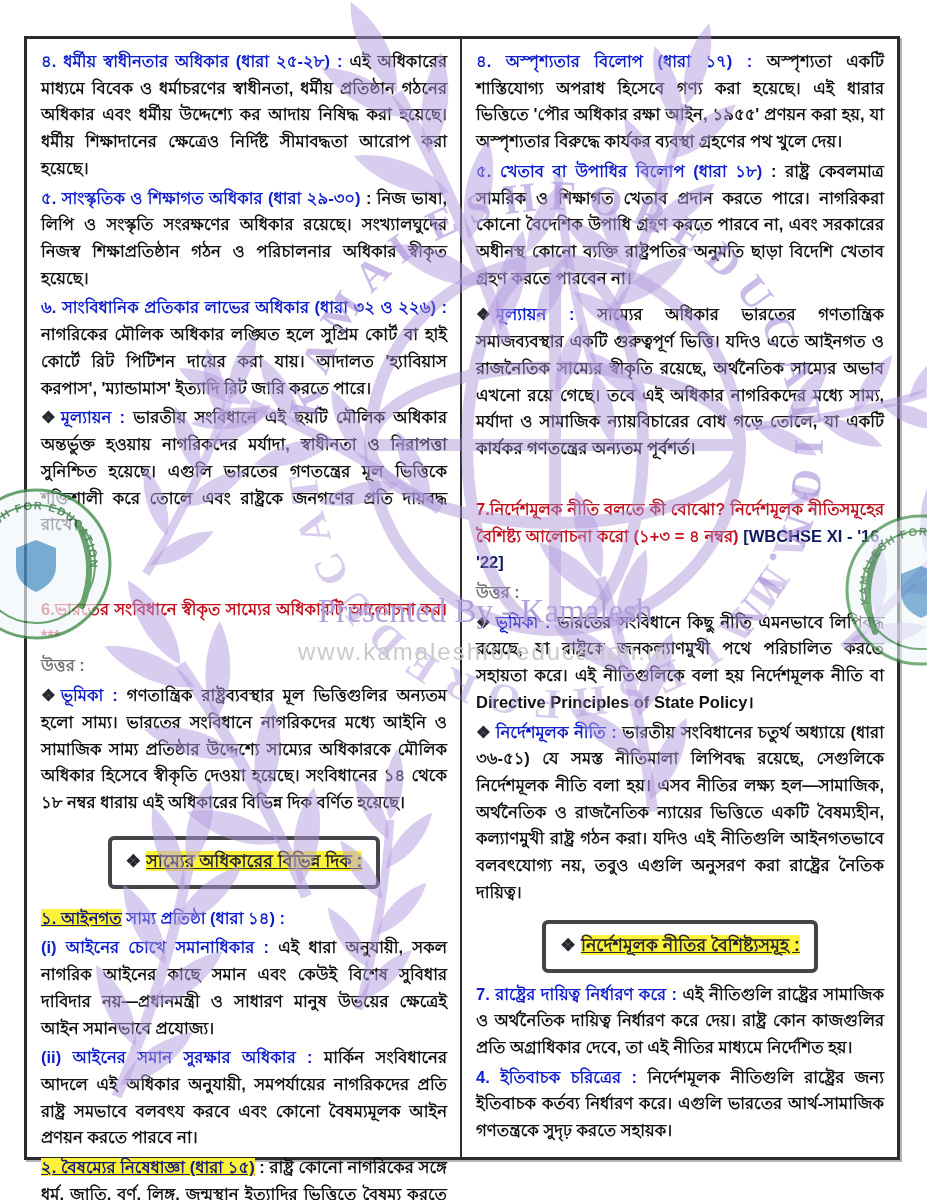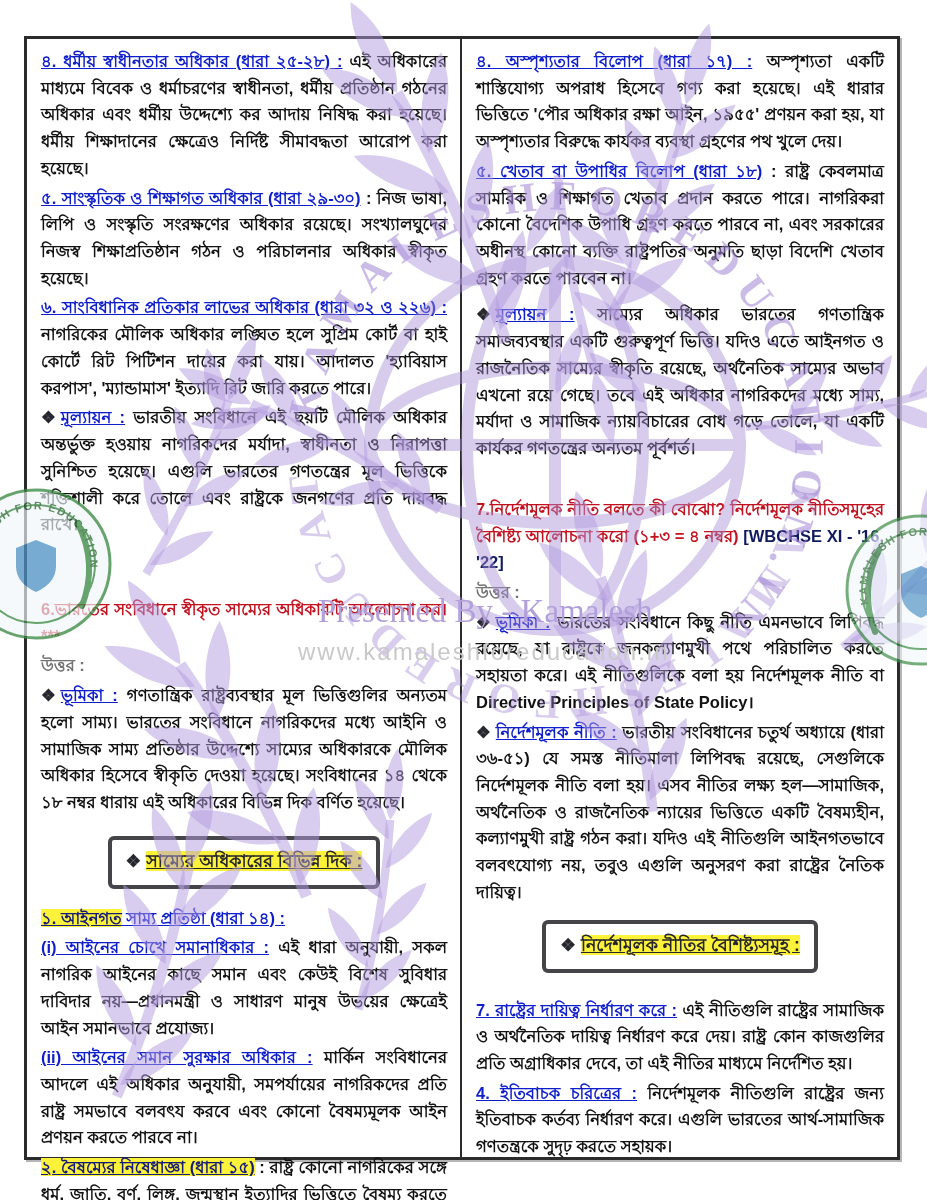--- a/index.html
+++ b/index.html
@@ -5,34 +5,34 @@
   html,body{margin:0;padding:0;background:#ffffff;}
   body{width:927px;height:1200px;position:relative;overflow:hidden;
        font-family:"Liberation Sans",sans-serif;}
   .sheet{position:absolute;left:24px;top:36px;width:876px;height:1124px;
          border:3px solid #2b2b2b;box-shadow:2px 2px 0 rgba(120,120,120,.55);
          background:#fff;display:flex;box-sizing:border-box;z-index:1;}
   .col{width:50%;box-sizing:border-box;padding:9px 13px 6px 14px;}
   .col-left{border-right:2.5px solid #2b2b2b;}
   .para{margin:0 0 3px 0;text-align:justify;font-size:16.5px;line-height:1.62;
         color:#121212;font-weight:bold;}
-  .h-blue{color:#0f1ecc;text-decoration:underline;}
+  .h-blue{color:#0f1ecc;}
   .q-red{color:#c3121f;}
   .cite-navy{color:#101a5e;}
   .hl{background:#fdf23a;color:#141b7a;text-decoration:underline;}
   .marker{color:#26262e;margin-right:5px;text-decoration:none;display:inline-block;}
   .ans{color:#737373;}
   .gap-q6{margin-top:58px;}
   .gap-q7{margin-top:34px;}
   .gap-sm{margin-top:10px;}
   .box-head{border:4px solid #454549;border-radius:6px;padding:8px 14px;
             width:fit-content;margin:20px auto 16px auto;font-size:17.5px;
             font-weight:bold;color:#26262e;background:#fff;}
   .box-head .box-label{background:#fdf23a;color:#26262e;text-decoration:underline;}
-  .box-tight{margin:14px auto 24px auto;}
+  .box-tight{margin:14px auto 8px auto;}
   .wm{position:absolute;left:0;top:0;width:927px;height:1200px;z-index:5;
       pointer-events:none;}
 </style>
 </head>
 <body>
 
 <div class="sheet">
 
   <div class="col col-left">
     <p class="para"><span class="h-blue">৪. ধর্মীয় স্বাধীনতার অধিকার (ধারা ২৫-২৮) :</span><span> এই অধিকারের মাধ্যমে বিবেক ও ধর্মাচরণের স্বাধীনতা, ধর্মীয় প্রতিষ্ঠান গঠনের অধিকার এবং ধর্মীয় উদ্দেশ্যে কর আদায় নিষিদ্ধ করা হয়েছে। ধর্মীয় শিক্ষাদানের ক্ষেত্রেও নির্দিষ্ট সীমাবদ্ধতা আরোপ করা হয়েছে।</span></p>

